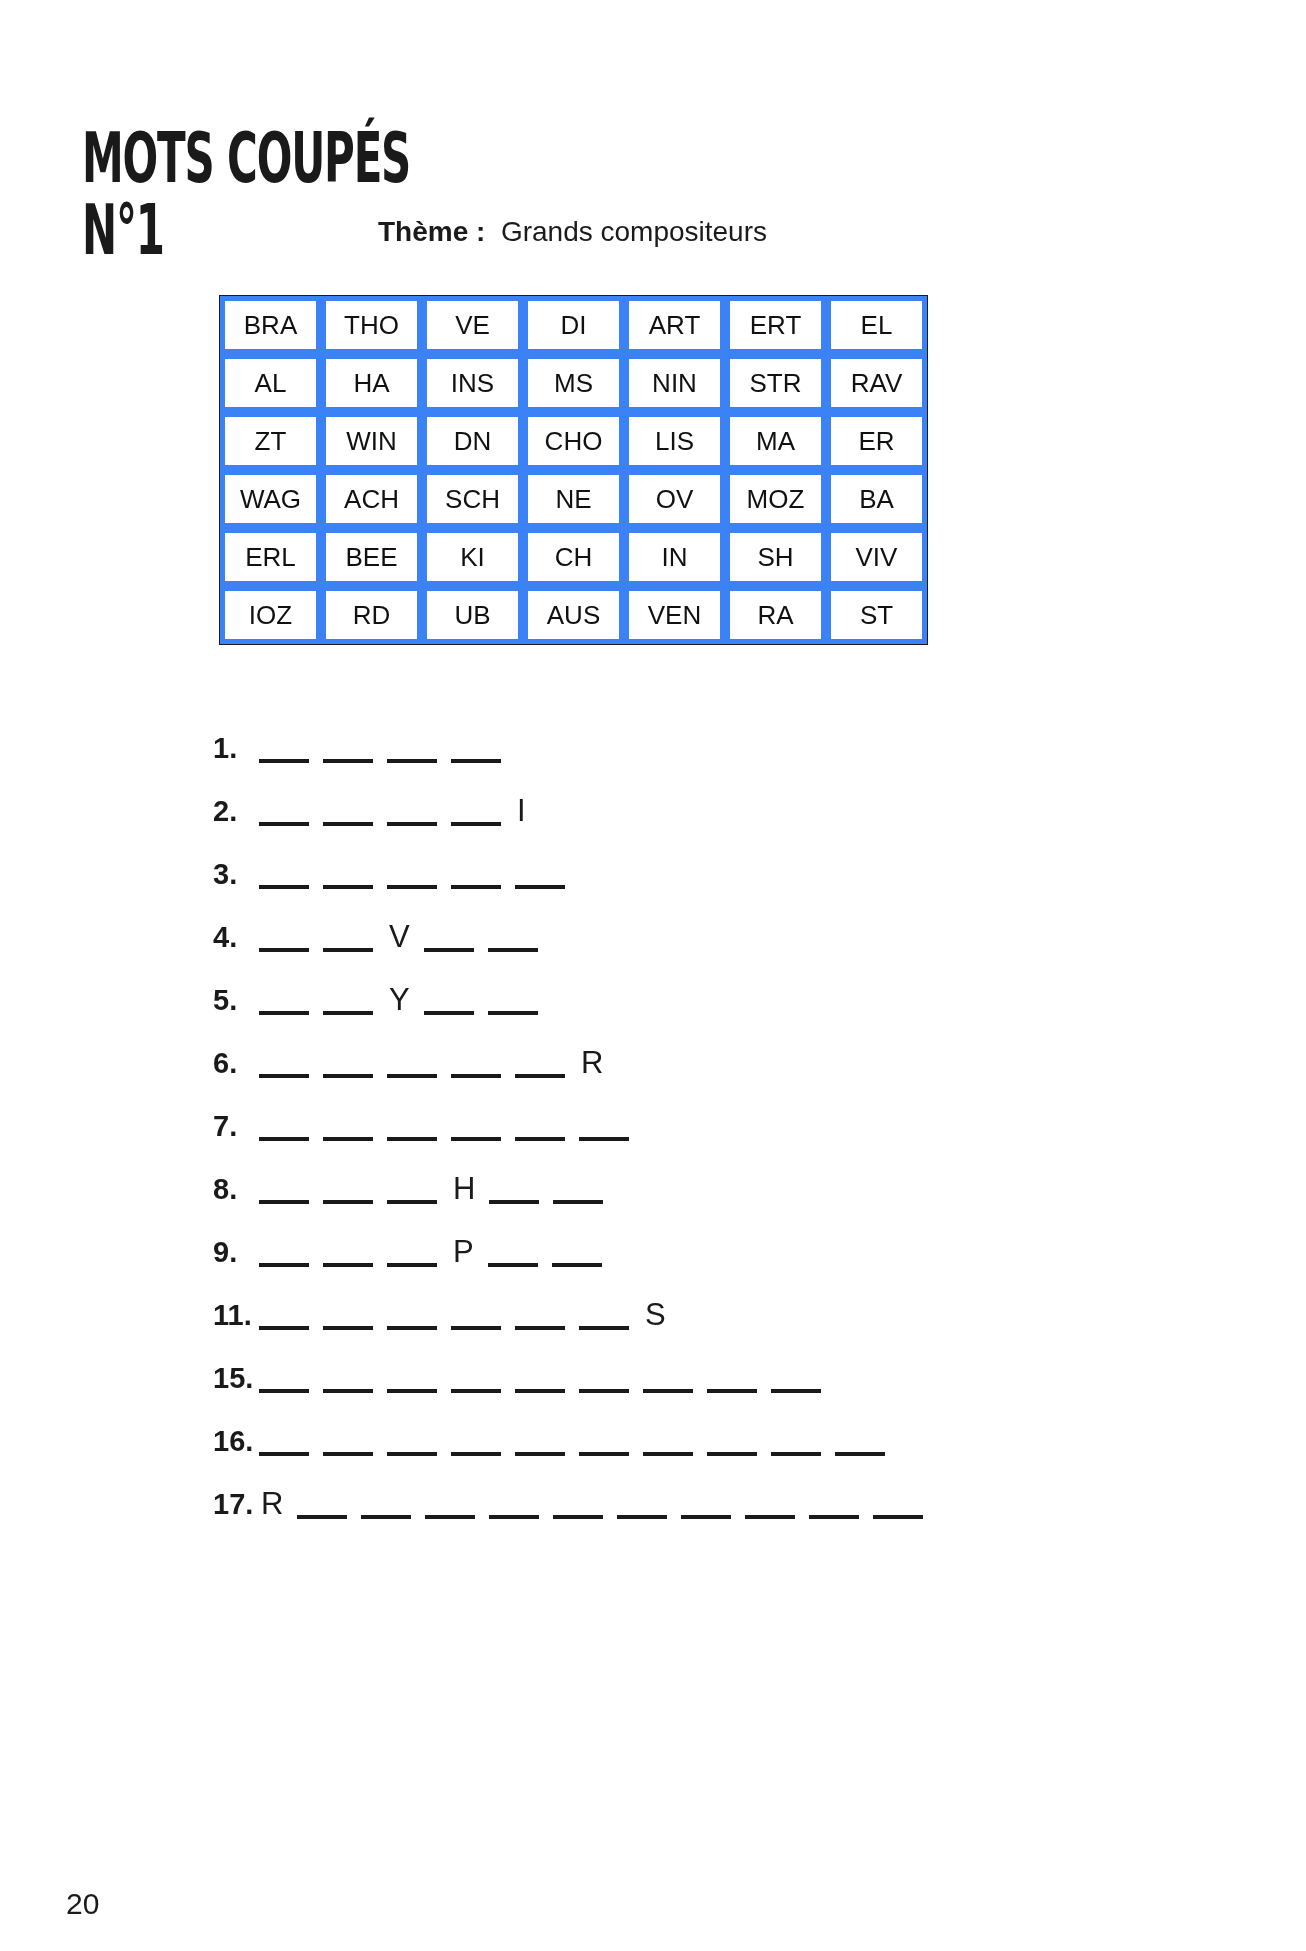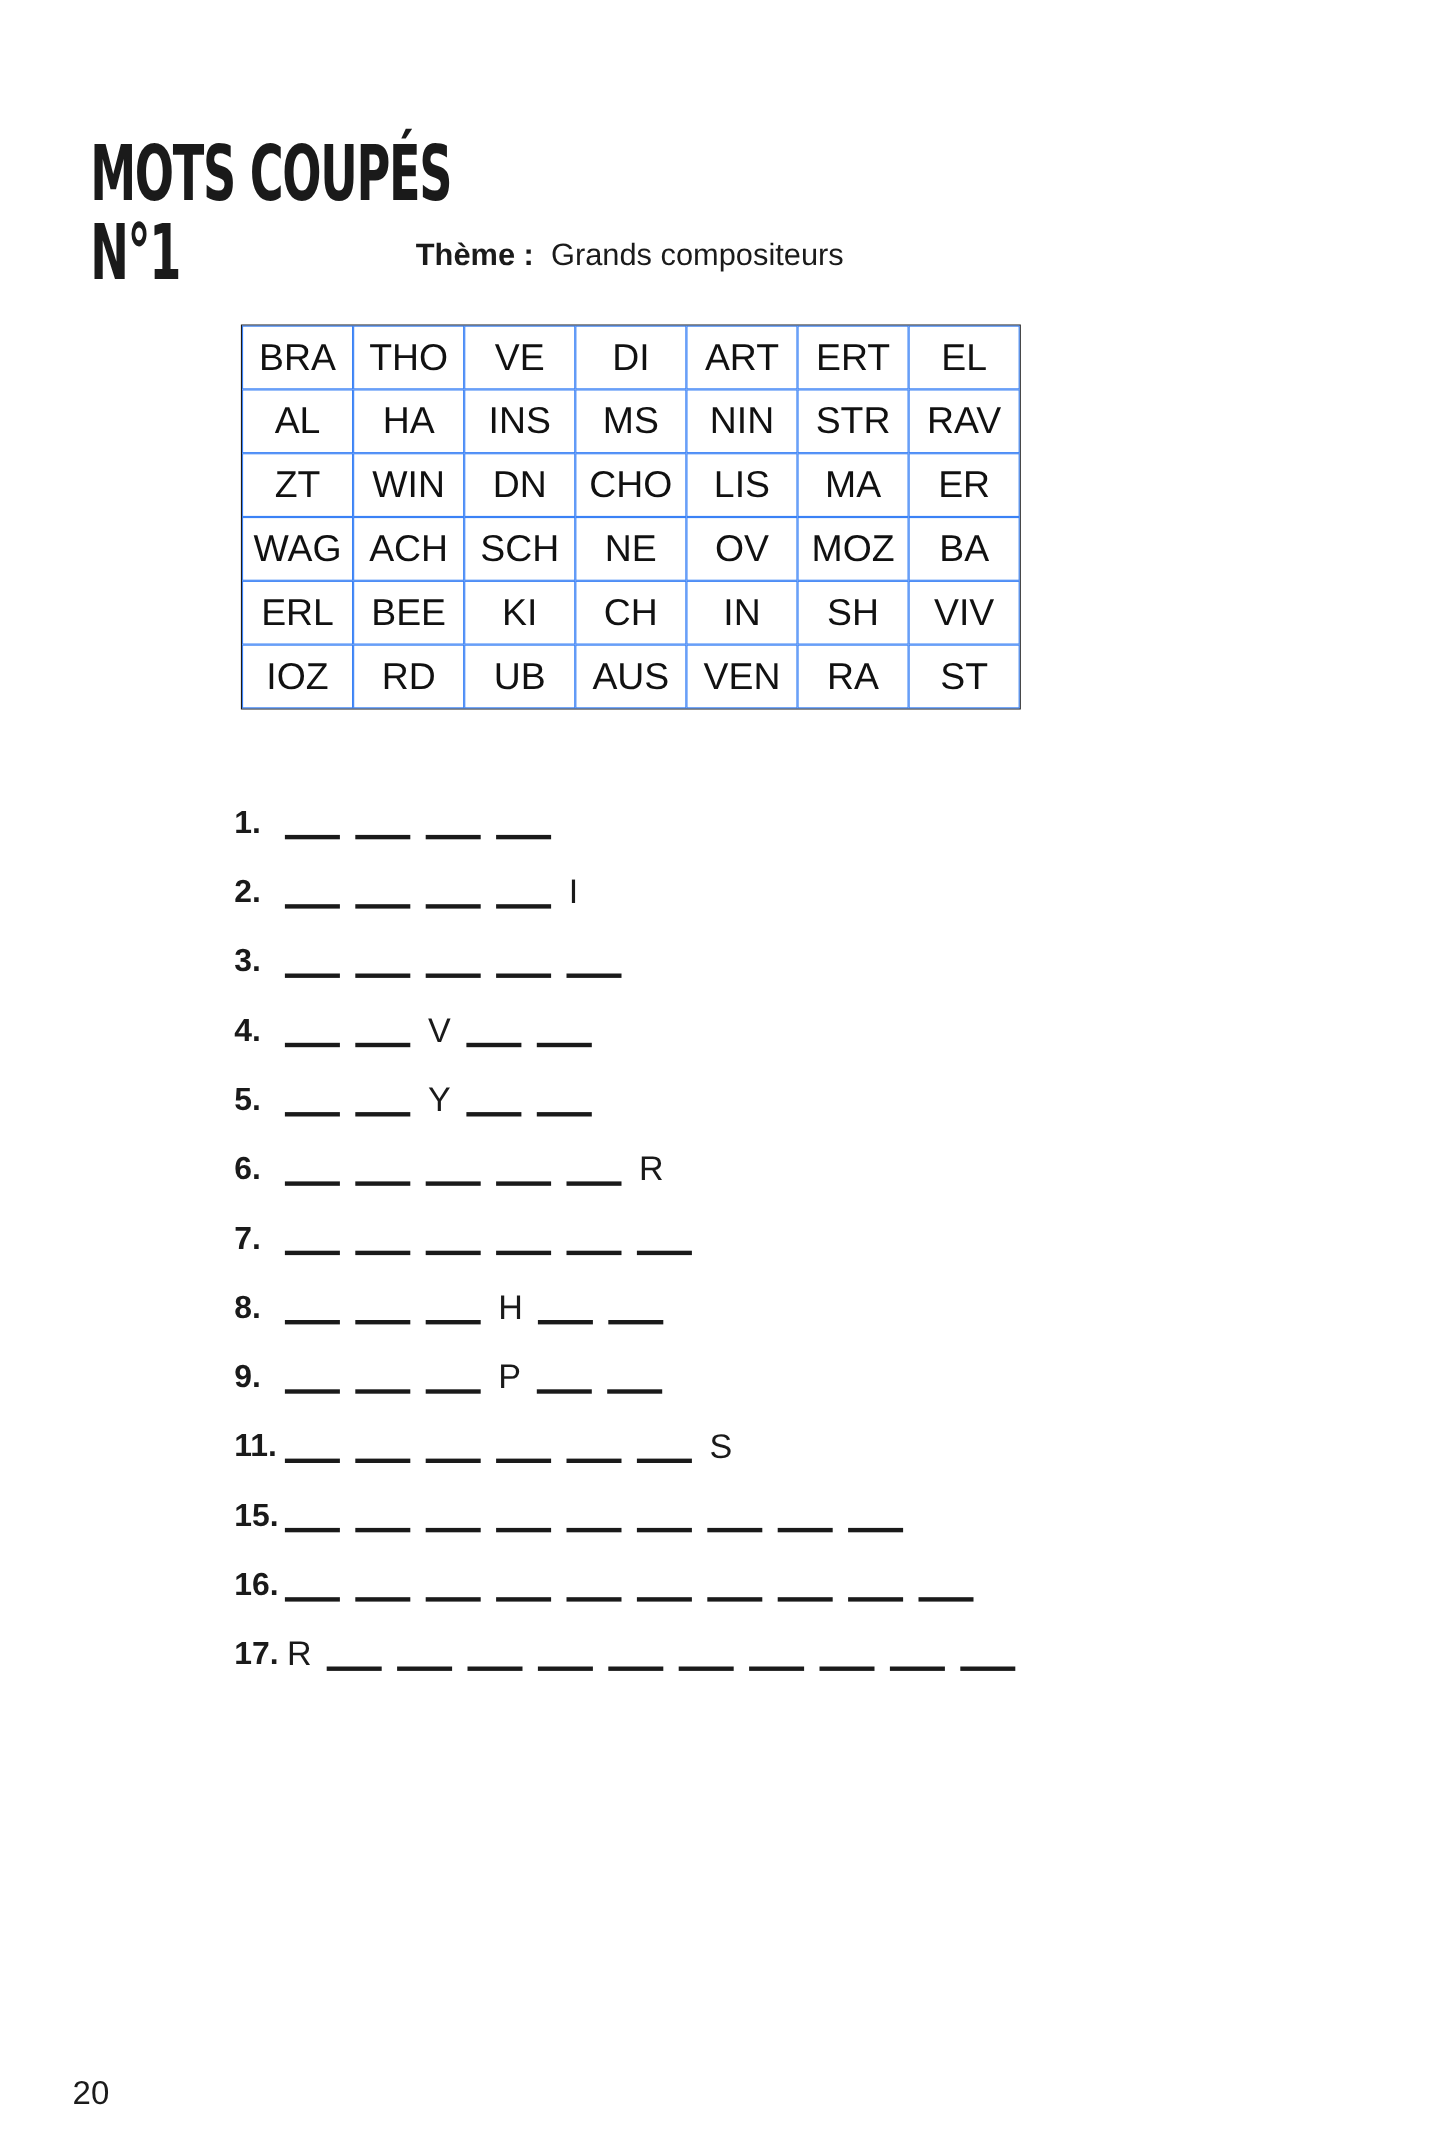--- a/index.html
+++ b/index.html
@@ -37,23 +37,23 @@
 
   
   #fragment-grid {
     position:absolute; left:219px; top:295px;
     display:grid;
     grid-template-columns:repeat(7, 101px);
     grid-auto-rows:58px;
     border:1px solid #1c1c1c;
   }
   #fragment-grid .cell {
-    border:1px solid #3b82f6;
+    border:5px solid #3b82f6;
     display:flex; align-items:center; justify-content:center;
-    font-size:34px; color:#111111;
+    font-size:26px; color:#111111;
   }
 
   
   #clue-list { position:absolute; left:213px; top:700px; }
   .clue-row {
     display:flex; align-items:flex-end;
     height:63px;
   }
   .clue-num {
     width:46px; flex:0 0 46px;

